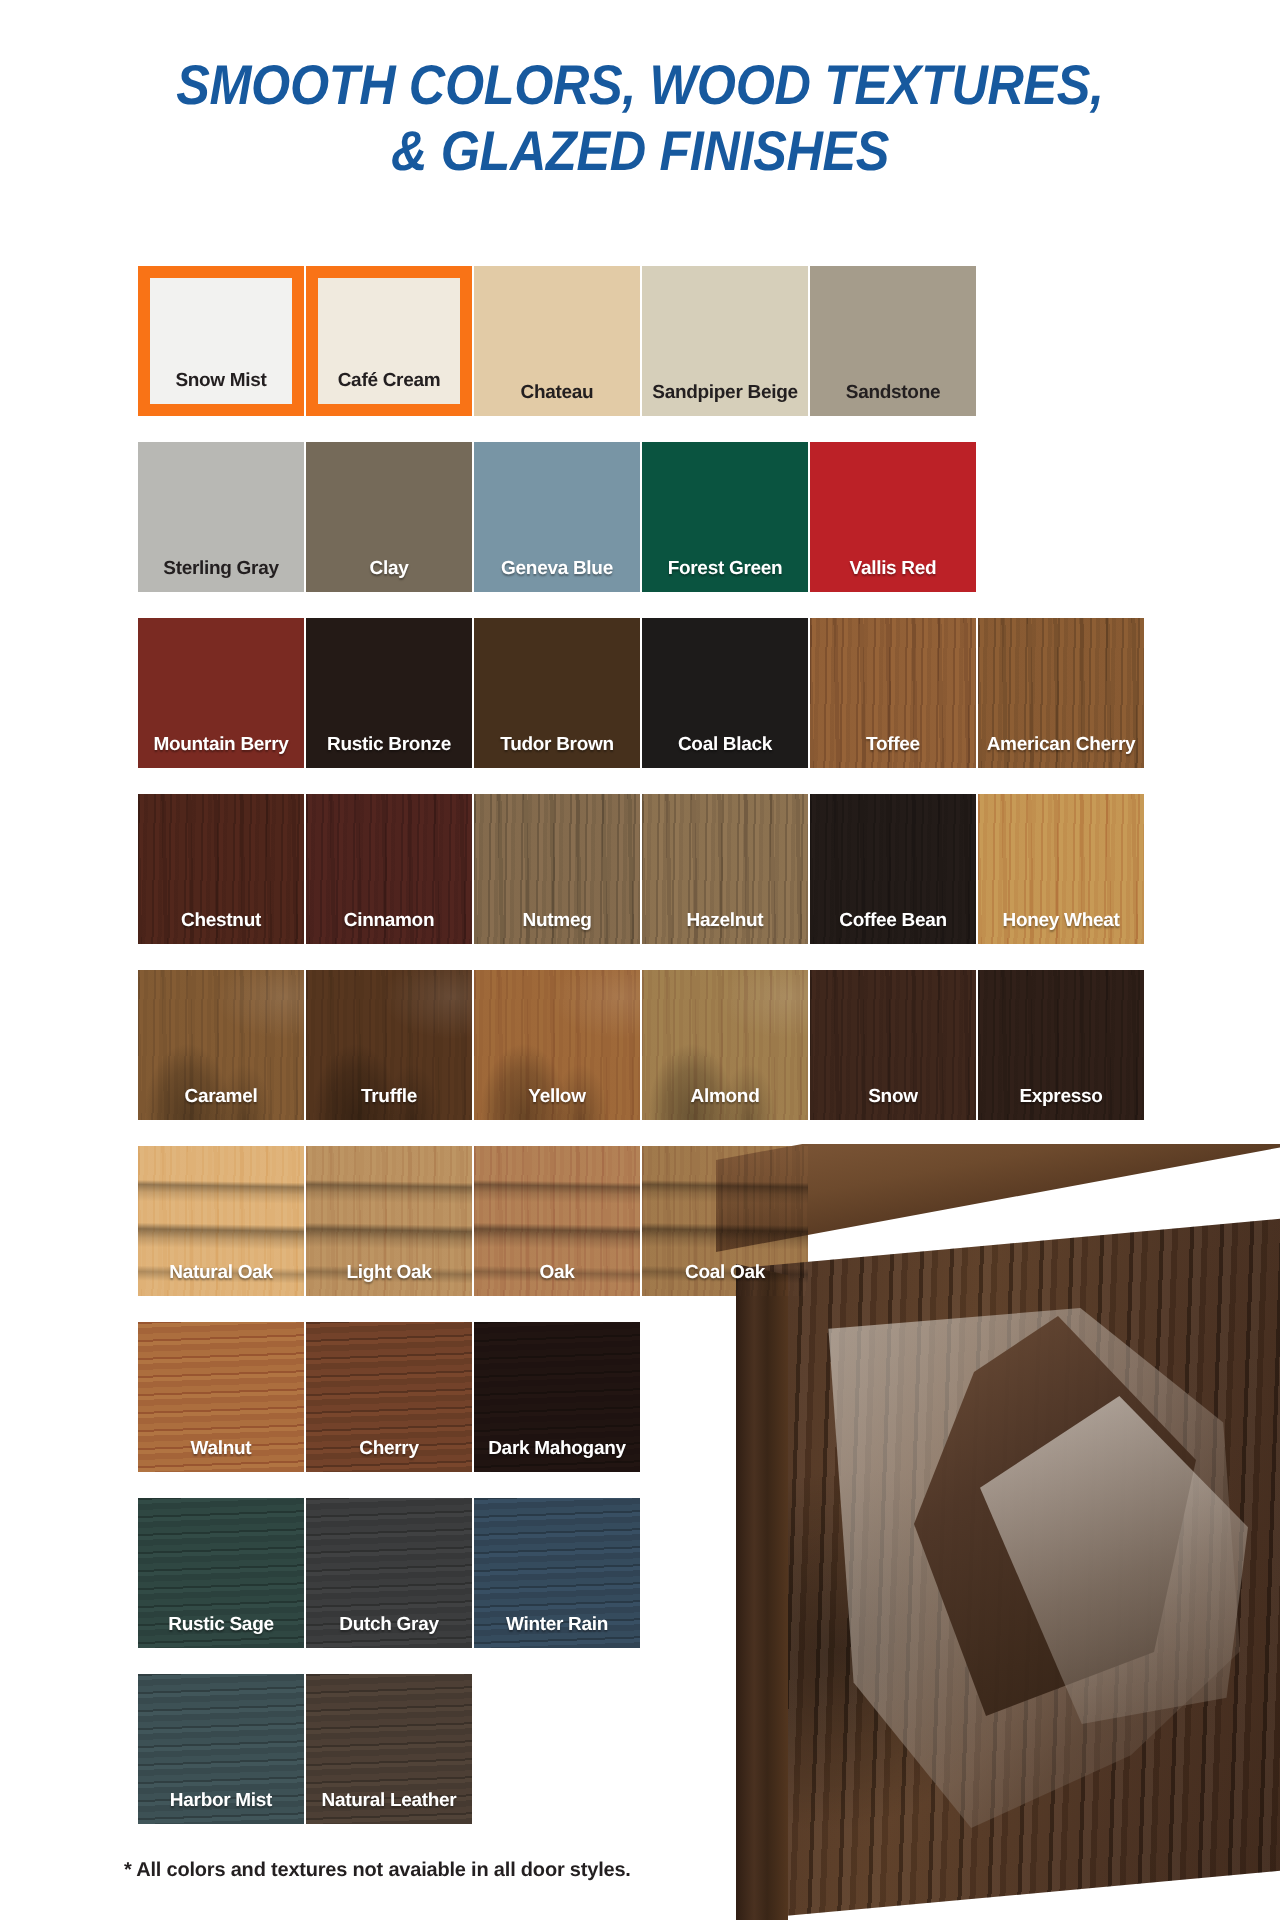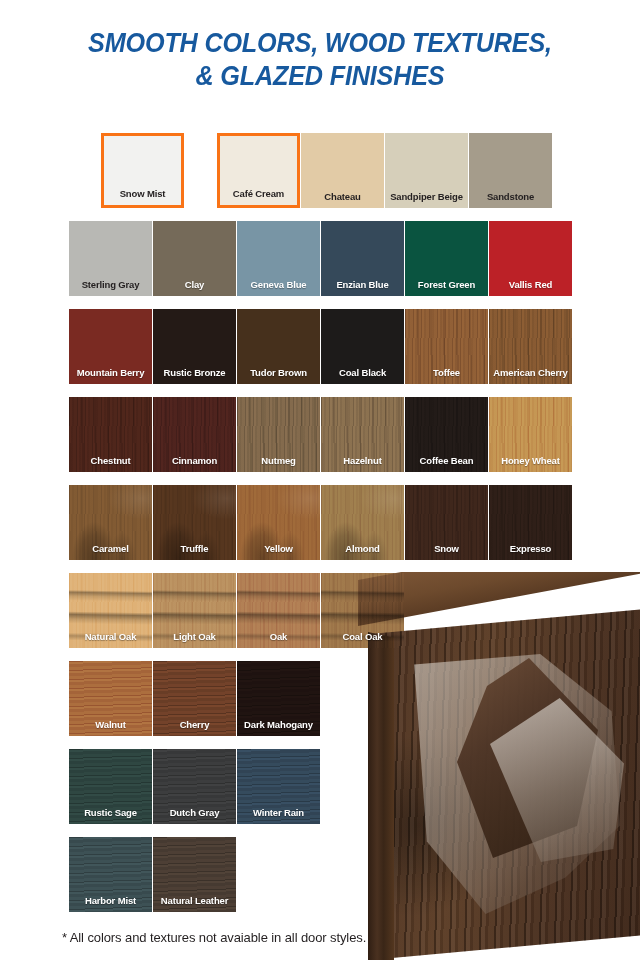--- a/index.html
+++ b/index.html
@@ -58,21 +58,21 @@
     font-size: 9.5px;
     font-weight: bold;
     line-height: 11px;
     letter-spacing: -0.15px;
     padding: 0 2px;
     box-sizing: border-box;
     z-index: 4;
   }
   .swatch-label.dark  { color: #231f20; }
   .swatch-label.light { color: #ffffff; text-shadow: 0 1px 1px rgba(0,0,0,.35); }
-  .swatch.bordered { border: 3px solid #f97316; margin-left: 32px; }
+  .swatch.bordered { border: 6px solid #f97316; }
 
   
   .grain {
     position: absolute; inset: 0;
     z-index: 2;
     pointer-events: none;
   }
   .grain.g-vert {
     background-image:
       repeating-linear-gradient(91deg,
@@ -114,24 +114,25 @@
         rgba(0,0,0,0) 68%, rgba(0,0,0,0) 80%,
         rgba(0,0,0,.22) 84%, rgba(0,0,0,0) 90%);
     z-index: 3;
     pointer-events: none;
   }
 
   
   #footnote {
     position: absolute;
     left: 62px; top: 930px;
-    font-size: 13px;
+    font-size: 10px;
     color: #231f20;
     letter-spacing: -0.1px;
     white-space: nowrap;
+    font-weight: bold;
   }
 
   
   #door-photo {
     position: absolute;
     left: 352px; top: 572px;
     width: 288px; height: 388px;
     overflow: hidden;
   }
   #door-face {
@@ -231,24 +232,20 @@
       </div>
       <div class="swatch">
         <div class="swatch-surface" style="background: rgb(117, 106, 89);"></div>
         <div class="swatch-label light">Clay</div>
       </div>
       <div class="swatch">
         <div class="swatch-surface" style="background: rgb(120, 149, 165);"></div>
         <div class="swatch-label light">Geneva Blue</div>
       </div>
       <div class="swatch">
-        <div class="swatch-surface" style="background: rgb(53, 73, 90);"></div>
-        <div class="swatch-label light">Enzian Blue</div>
-      </div>
-      <div class="swatch">
         <div class="swatch-surface" style="background: rgb(10, 84, 64);"></div>
         <div class="swatch-label light">Forest Green</div>
       </div>
       <div class="swatch">
         <div class="swatch-surface" style="background: rgb(188, 33, 39);"></div>
         <div class="swatch-label light">Vallis Red</div>
       </div>
     </div>
     <div class="swatch-row">
       <div class="swatch">

